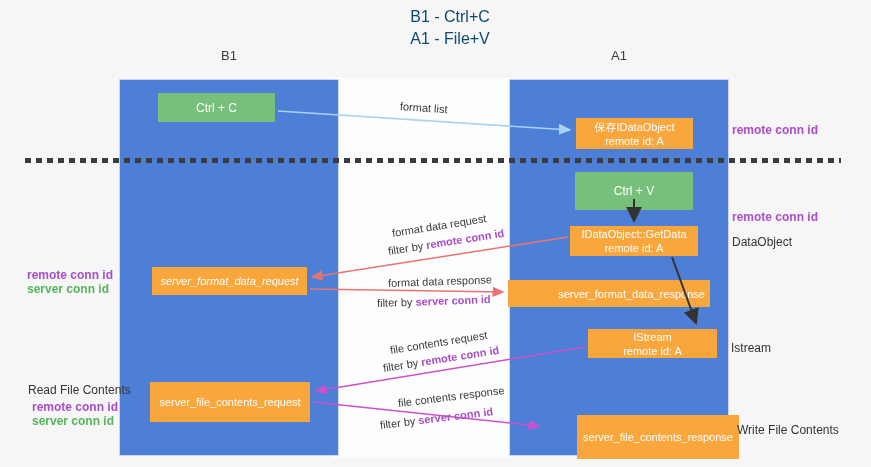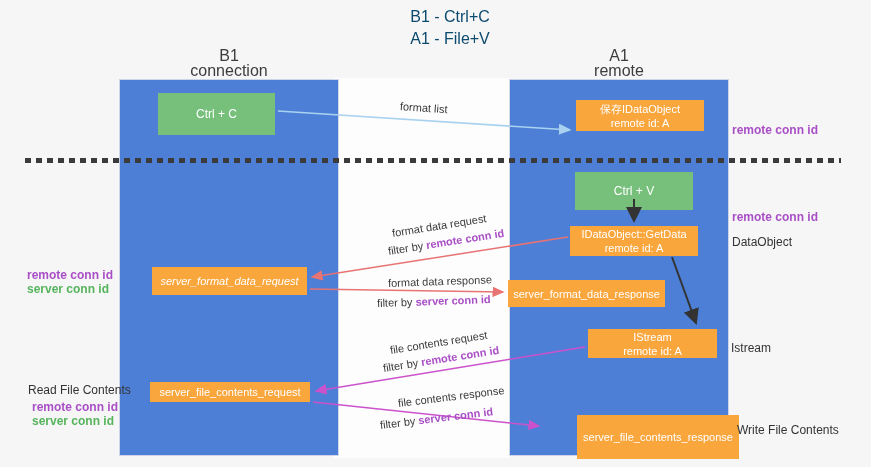--- a/index.html
+++ b/index.html
@@ -2,21 +2,21 @@
 <html><head>
 <meta charset="utf-8">
 <style>
   html,body{margin:0;padding:0;background:#f6f6f7;font-family:"Liberation Sans",sans-serif;}
   #stage{position:relative;width:871px;height:467px;background:#f6f6f7;overflow:hidden;}
   .mid-strip{position:absolute;left:333px;top:78px;width:177px;height:380px;background:#fdfdfd;z-index:0;}
   .col{position:absolute;top:80px;width:218px;height:375px;background:#4d7fd6;box-shadow:0 0 0 1px rgba(130,150,200,.35);z-index:1;}
   .col-left{left:120px;}
   .col-right{left:510px;}
   .title{position:absolute;left:330px;top:6px;width:240px;text-align:center;font-size:16px;line-height:22px;color:#0c4a6e;z-index:4;}
-  .col-header{position:absolute;top:48px;width:218px;text-align:center;font-size:16px;line-height:15px;color:#3c3c3c;z-index:4;}
+  .col-header{position:absolute;top:48px;width:218px;text-align:center;font-size:13px;line-height:15px;color:#3c3c3c;z-index:4;}
   .node{position:absolute;z-index:3;color:#fff;text-align:center;display:flex;flex-direction:column;justify-content:center;}
   .green{background:#76c07c;font-size:12px;}
   .orange{background:#f9a63d;font-size:11px;line-height:14px;}
   .dashed{position:absolute;left:25px;top:158px;width:816px;height:5px;z-index:6;
     background:repeating-linear-gradient(90deg,#3b3b3b 0 6px,transparent 6px 11px);}
   .lbl{position:absolute;z-index:6;font-size:11px;color:#3a3a3a;white-space:nowrap;transform-origin:left center;}
   .id-purple{color:#a94fc6;font-weight:700;}
   .id-green{color:#56b45c;font-weight:700;}
   .side{position:absolute;z-index:4;font-size:12px;color:#333;white-space:nowrap;}
   .side.bold-purple{color:#a94fc6;font-weight:700;}
@@ -30,64 +30,62 @@
 
   <div class="mid-strip"></div>
 
   <div class="title">
     <div>B1 - Ctrl+C</div>
     <div>A1 - File+V</div>
   </div>
 
   <div class="col-header" style="left:120px;">
     <div>B1</div>
-    <div>connection</div>
   </div>
   <div class="col-header" style="left:510px;">
     <div>A1</div>
-    <div>remote</div>
   </div>
 
   <div class="col col-left"></div>
   <div class="col col-right"></div>
 
   <div class="dashed"></div>
 
-  <div class="node green" style="left:158px;top:93px;width:117px;height:42px;">
+  <div class="node green" style="left:158px;top:93px;width:117px;height:29px;">
     <span>Ctrl + C</span>
   </div>
 
-  <div class="node orange" style="left:576px;top:100px;width:128px;height:31px;justify-content:center;">
+  <div class="node orange" style="left:576px;top:118px;width:117px;height:31px;justify-content:center;">
     <span>保存IDataObject</span>
     <span>remote id: A</span>
   </div>
 
   <div class="node green" style="left:575px;top:172px;width:118px;height:38px;">
     <span>Ctrl + V</span>
   </div>
 
   <div class="node orange" style="left:570px;top:226px;width:128px;height:30px;">
     <span>IDataObject::GetData</span>
     <span>remote id: A</span>
   </div>
 
   <div class="node orange" style="left:152px;top:267px;width:155px;height:28px;font-style:italic;">
     <span>server_format_data_request</span>
   </div>
 
-  <div class="node orange" style="left:508px;top:280px;width:157px;height:27px;">
+  <div class="node orange" style="left:508px;top:280px;width:157px;height:27px;padding-left:45px;">
     <span>server_format_data_response</span>
   </div>
 
   <div class="node orange" style="left:588px;top:329px;width:129px;height:29px;">
     <span>IStream</span>
     <span>remote id: A</span>
   </div>
 
-  <div class="node orange" style="left:150px;top:382px;width:160px;height:20px;">
+  <div class="node orange" style="left:150px;top:382px;width:160px;height:40px;">
     <span>server_file_contents_request</span>
   </div>
 
   <div class="node orange" style="left:545px;top:415px;width:162px;height:44px;margin-left:32px;">
     <span>server_file_contents_response</span>
   </div>
 
   <svg class="arrows" width="871" height="467">
     <defs>
       <marker id="mBlue" markerWidth="9" markerHeight="7" refX="7" refY="3.5" orient="auto">

